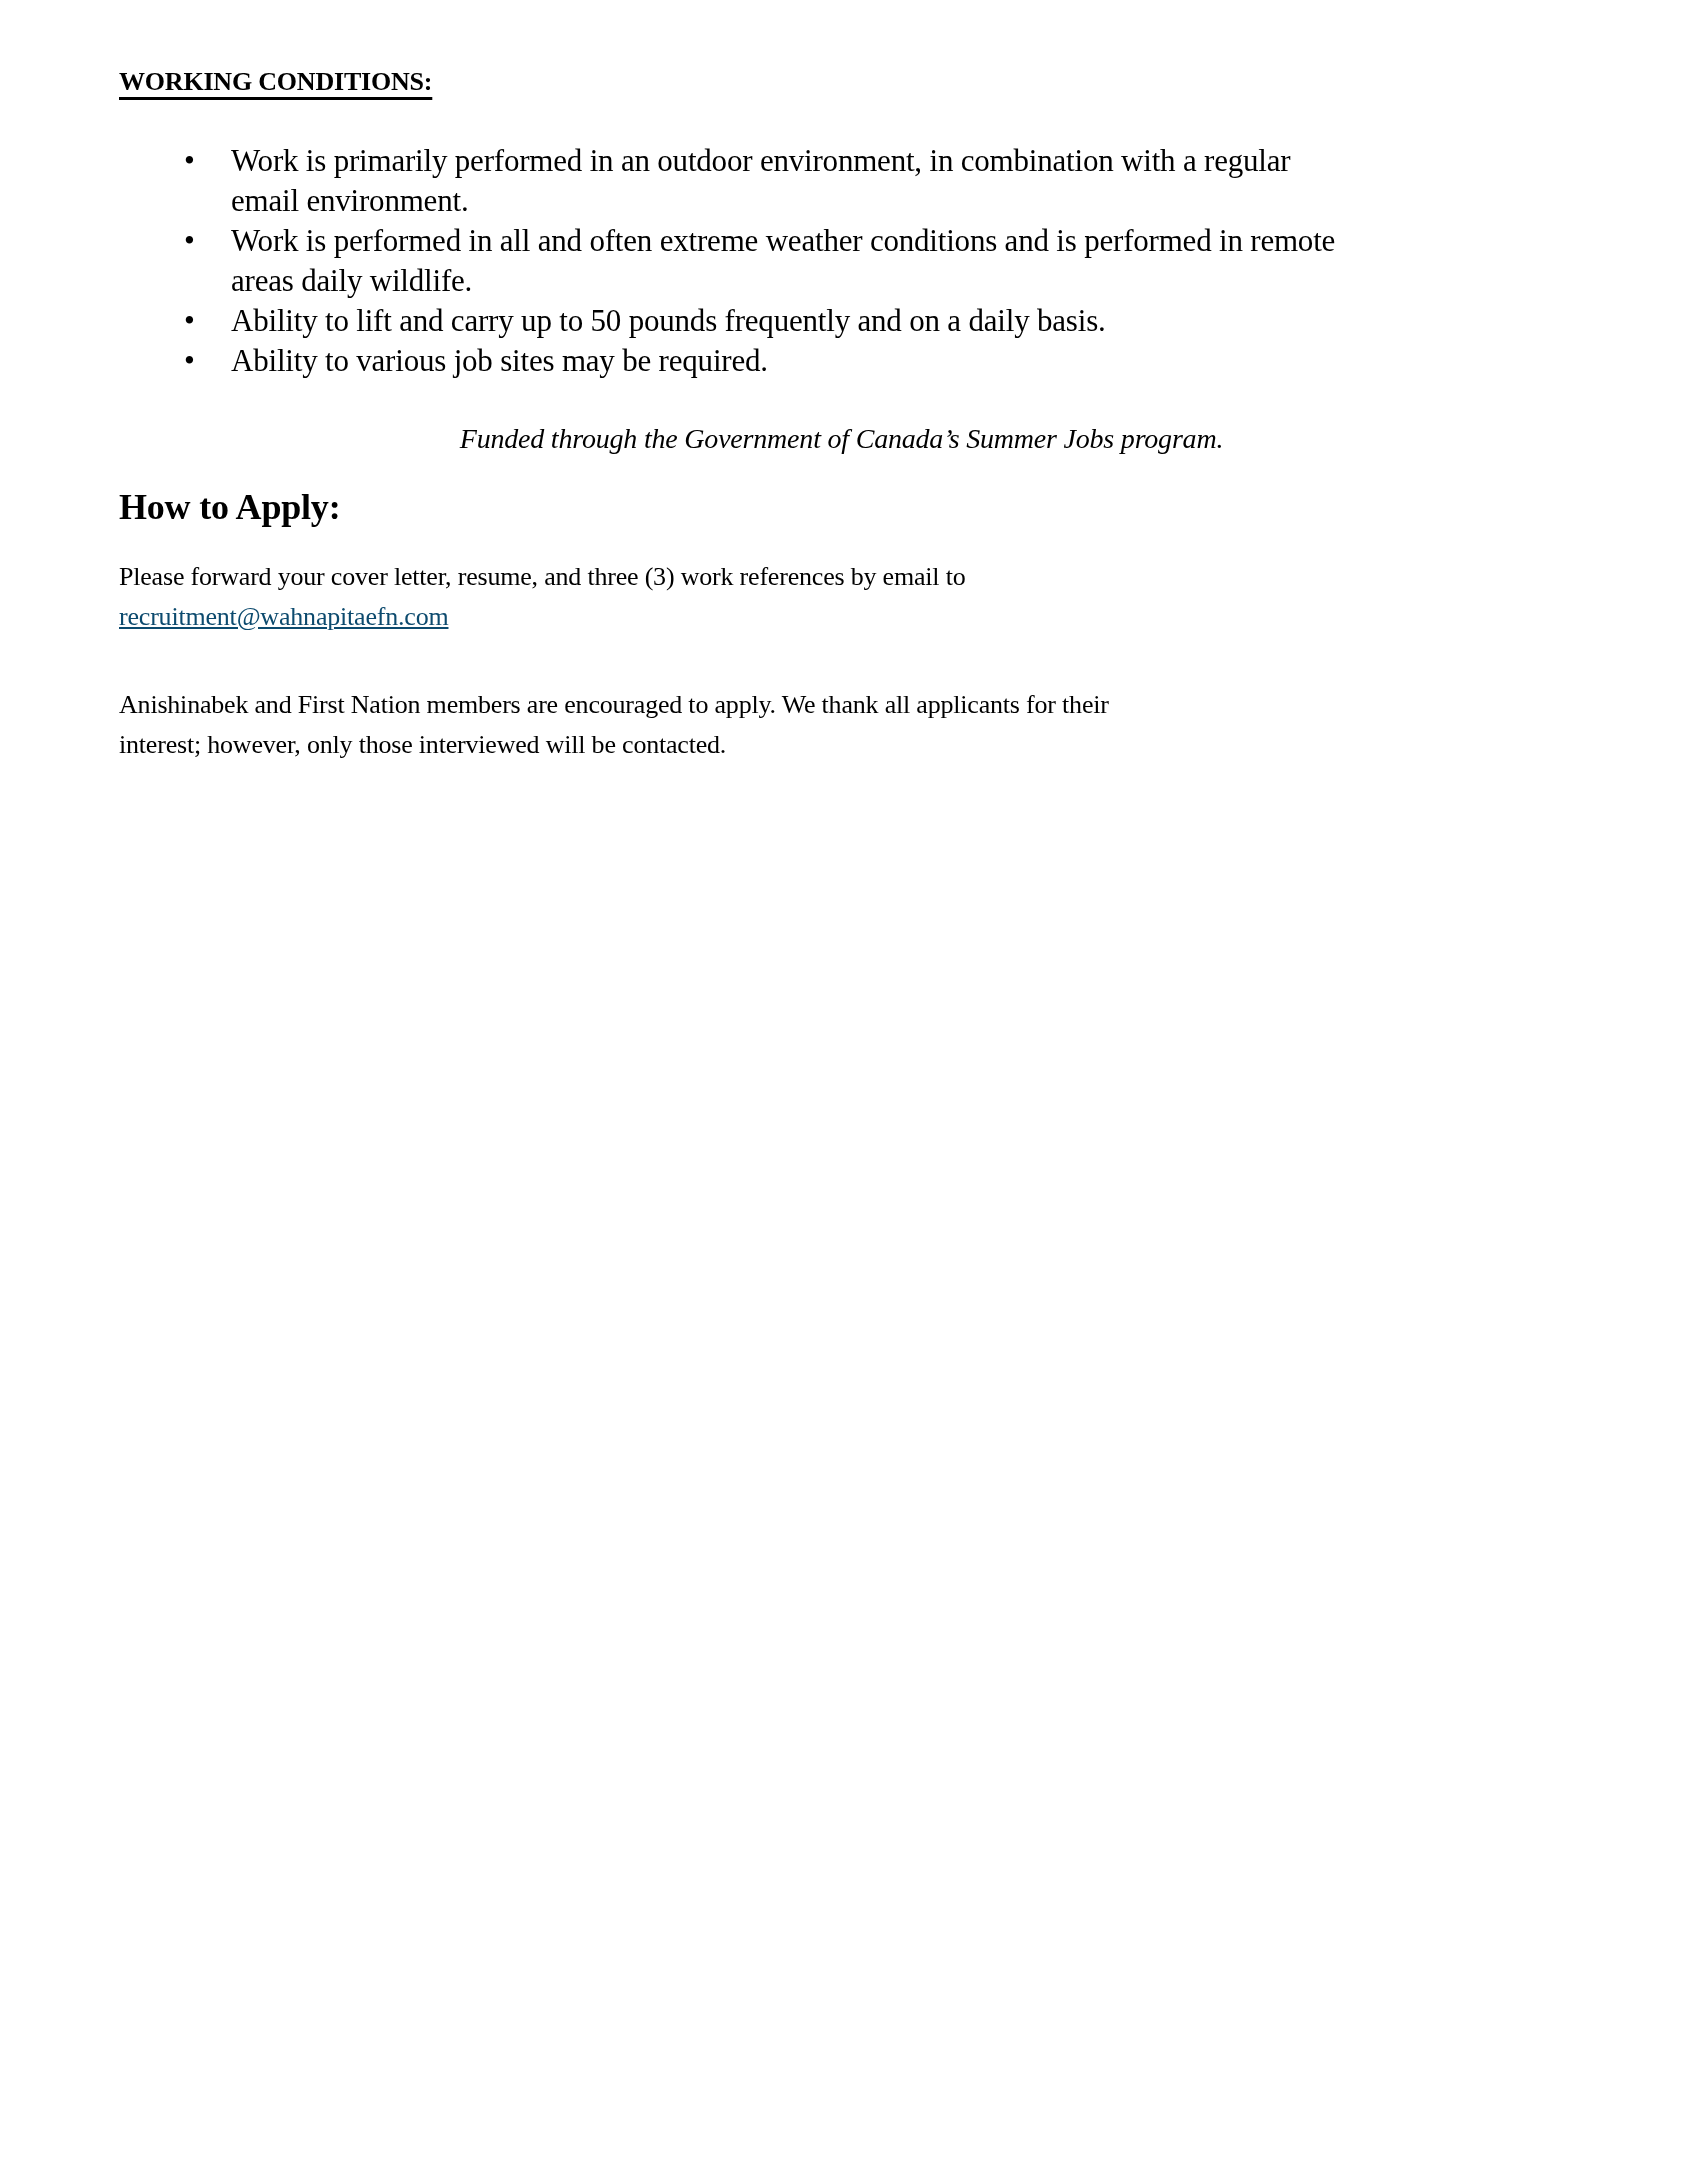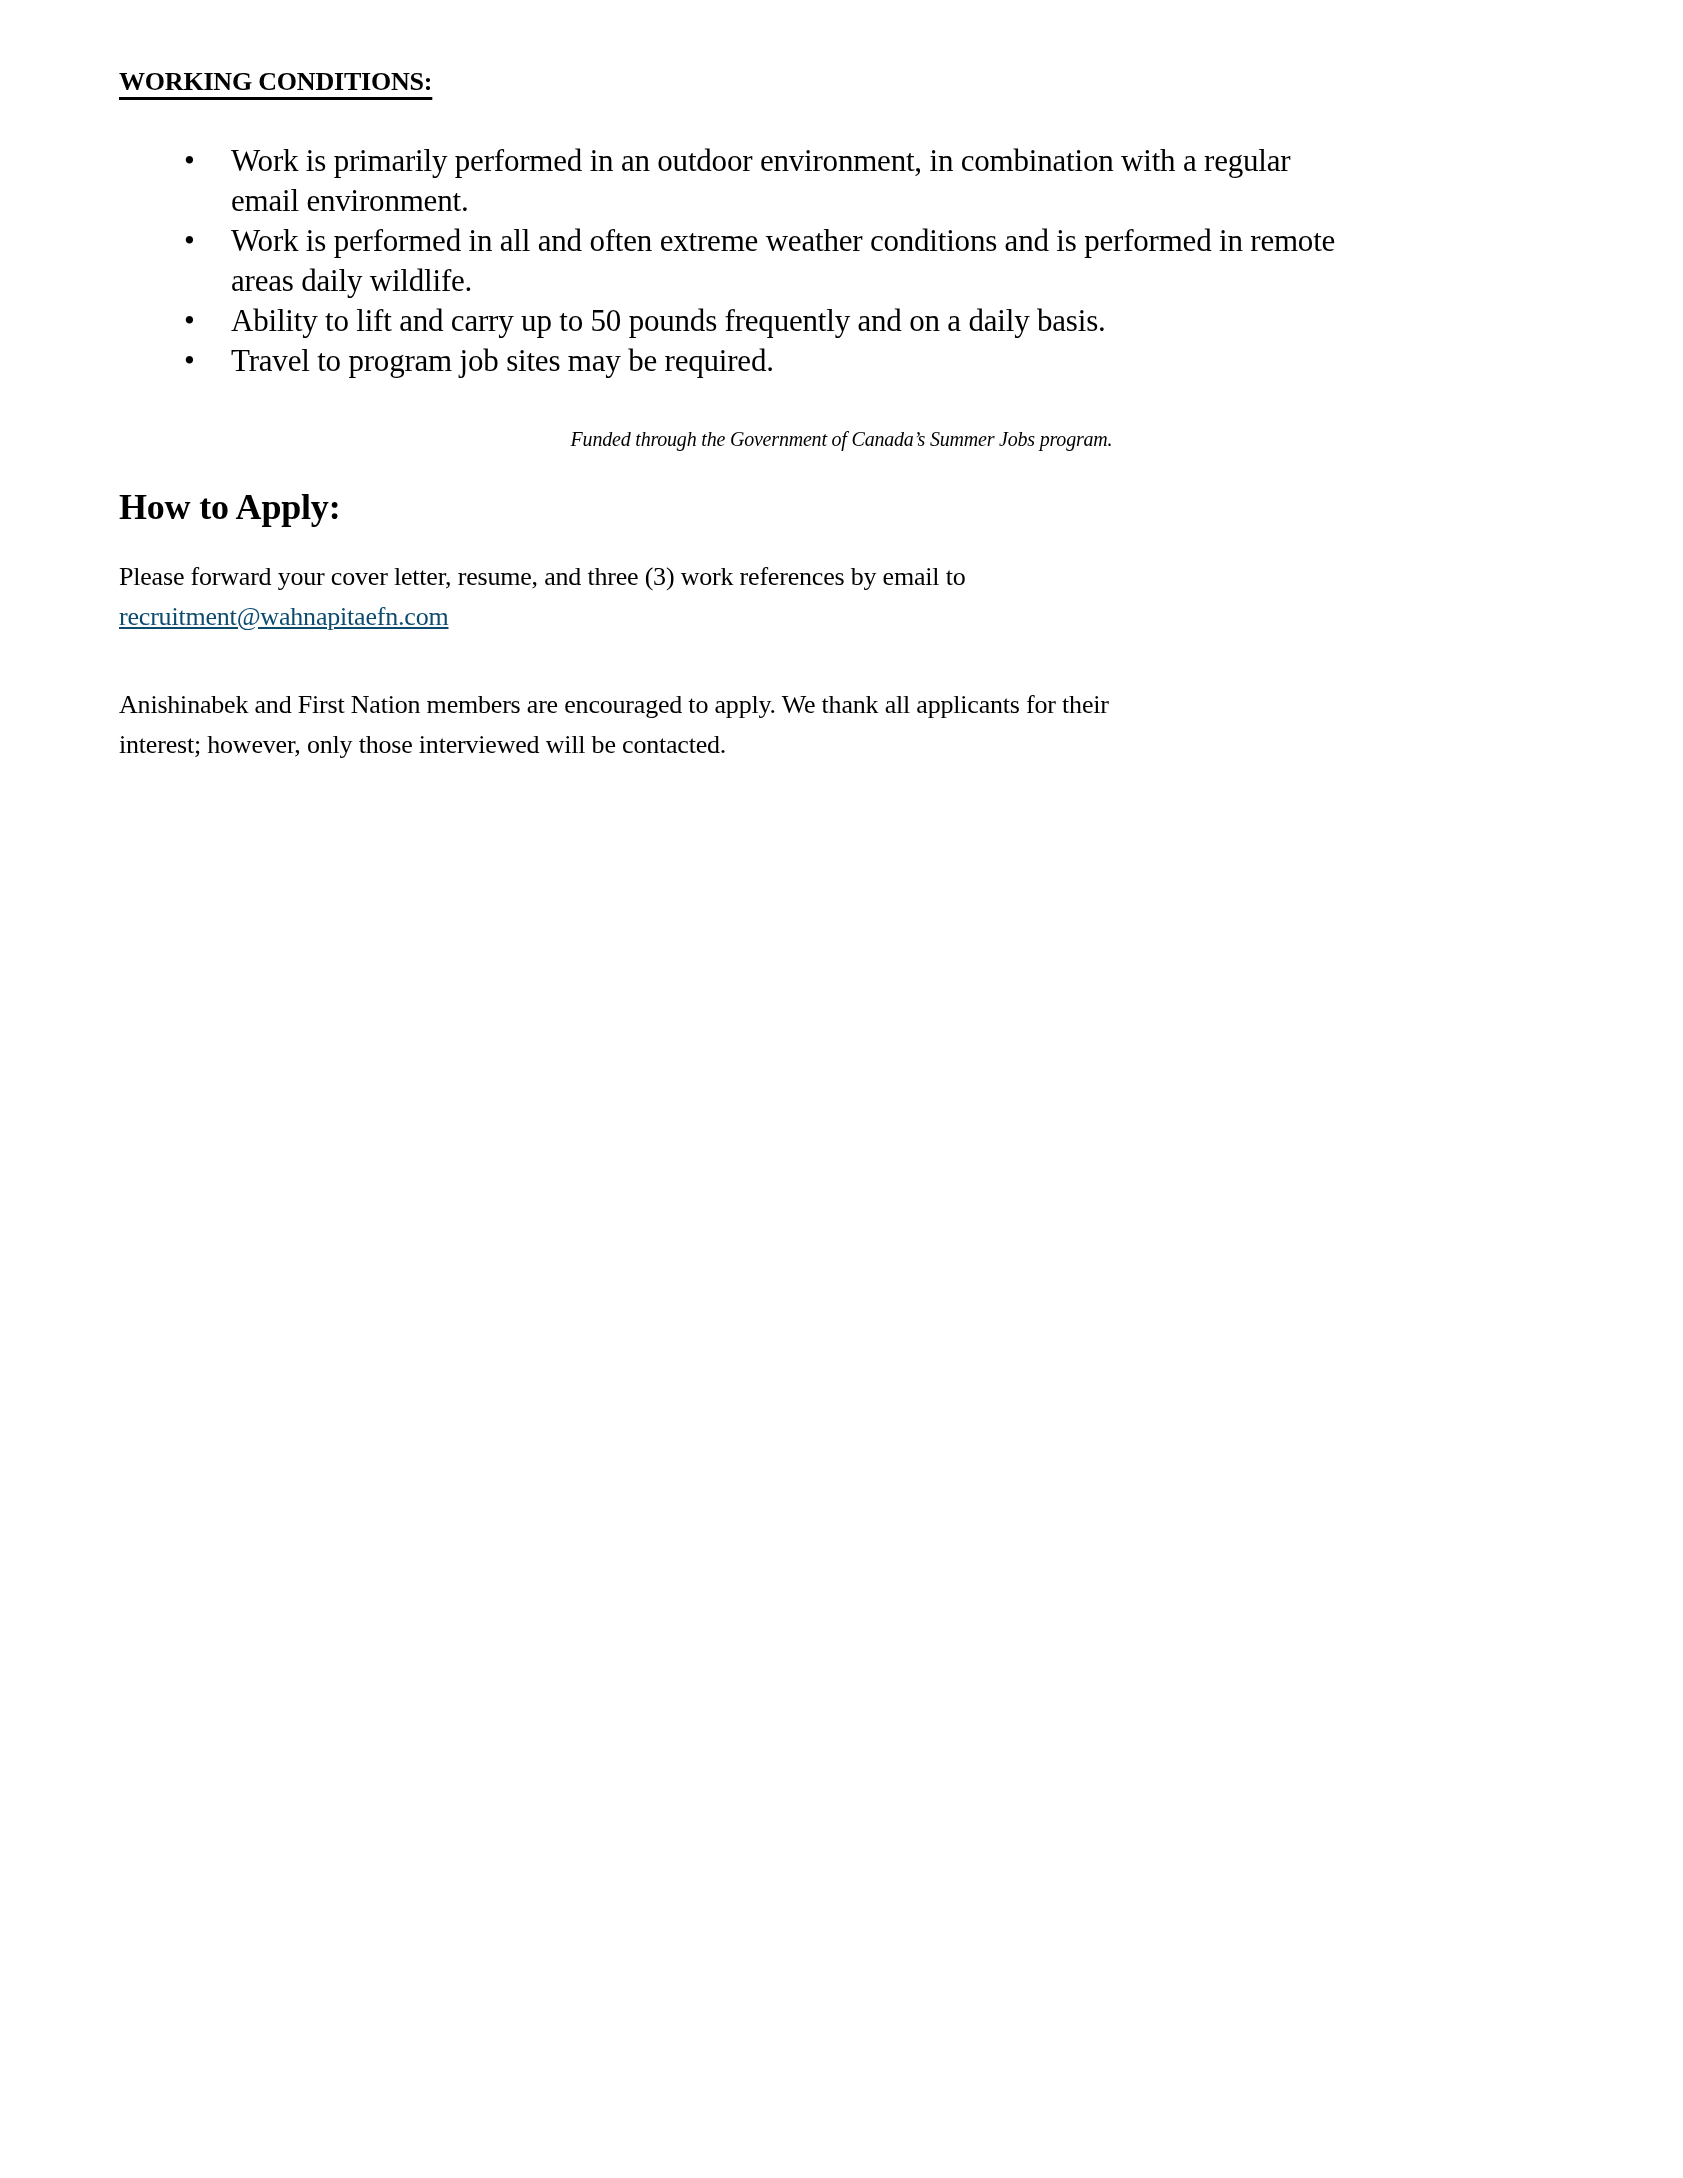--- a/index.html
+++ b/index.html
@@ -47,21 +47,21 @@
     content: "\2022";
     position: absolute;
     left: 57px;
     top: 0;
     font-size: 31px;
     line-height: 40px;
   }
   .bullet-line { display: block; }
   .funding-note {
     margin: 38px 0 0 0;
-    font-size: 20px;
+    font-size: 28px;
     line-height: 40px;
     font-style: italic;
     letter-spacing: -0.2px;
     text-align: center;
   }
   .apply-heading {
     margin: 28px 0 0 0;
     font-size: 36px;
     line-height: 40px;
     font-weight: bold;
@@ -93,21 +93,21 @@
       <span class="bullet-line">email environment.</span>
     </li>
     <li>
       <span class="bullet-line">Work is performed in all and often extreme weather conditions and is performed in remote</span>
       <span class="bullet-line">areas daily wildlife.</span>
     </li>
     <li>
       <span class="bullet-line">Ability to lift and carry up to 50 pounds frequently and on a daily basis.</span>
     </li>
     <li>
-      <span class="bullet-line">Travel to program job sites may be required.</span>
+      <span class="bullet-line">Ability to various job sites may be required.</span>
     </li>
   </ul>
 
   <p class="funding-note">Funded through the Government of Canada’s Summer Jobs program.</p>
 
   <h2 class="apply-heading">How to Apply:</h2>
 
   <p class="para">
     <span class="para-line">Please forward your cover letter, resume, and three (3) work references by email to</span>
     <a href="#" class="email-link">recruitment@wahnapitaefn.com</a>

